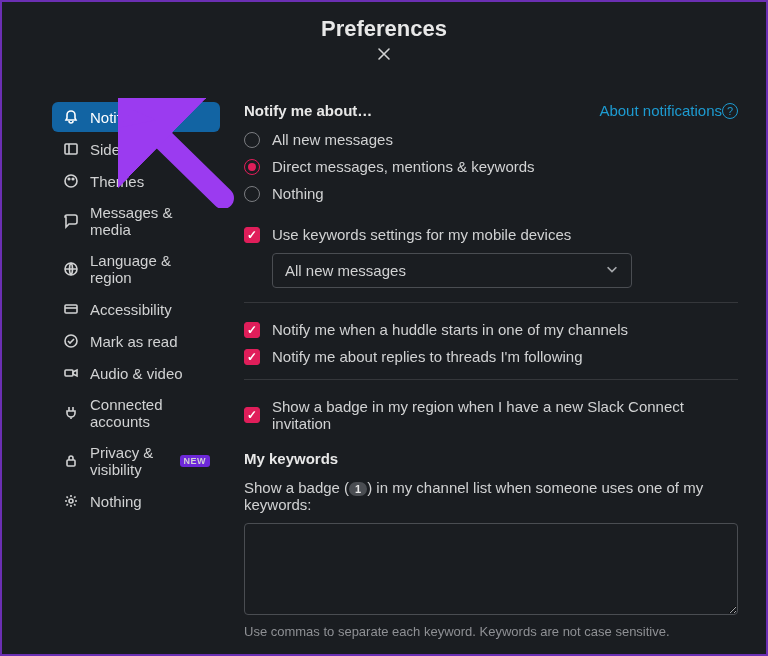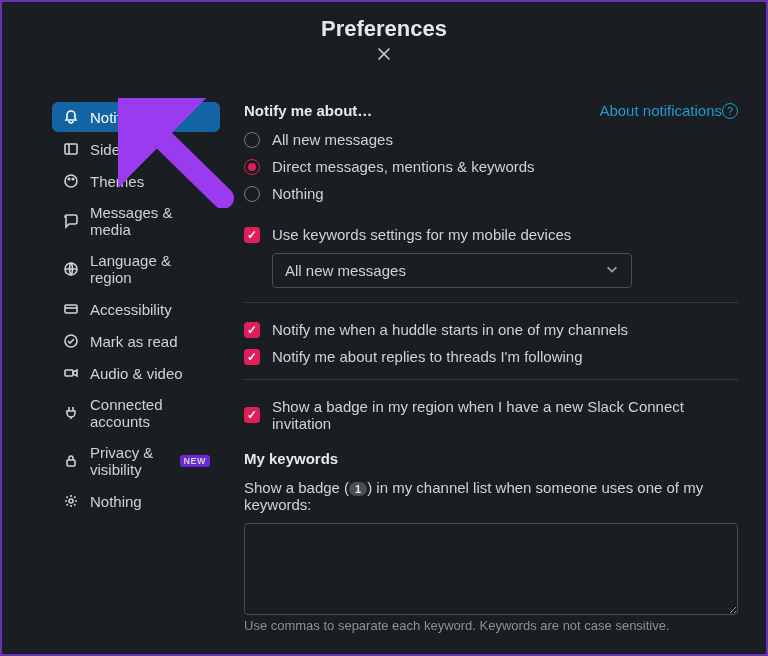--- a/index.html
+++ b/index.html
@@ -151,21 +151,21 @@
   .badge-pill {
     background: #4a4d52; color: #e8e8e8; font-size: 11px; font-weight: 700;
     border-radius: 8px; padding: 1px 6px; display: inline-block;
   }
   .keywords-label { color: #d1d2d3; margin-bottom: 10px; }
   textarea.kw {
     width: 100%; height: 92px; background: #1a1d21; border: 1px solid #4a4d52;
     border-radius: 4px; resize: vertical; color: #d1d2d3; padding: 8px;
     font-family: inherit; font-size: 14px;
   }
-  .hint { color: #8e9094; font-size: 13px; }
+  .hint { color: #8e9094; font-size: 13px; margin-top: 6px; }
   
   .arrow {
     position: absolute;
     top: 96px;
     left: 116px;
     pointer-events: none;
   }
 </style>
 </head>
 <body>

